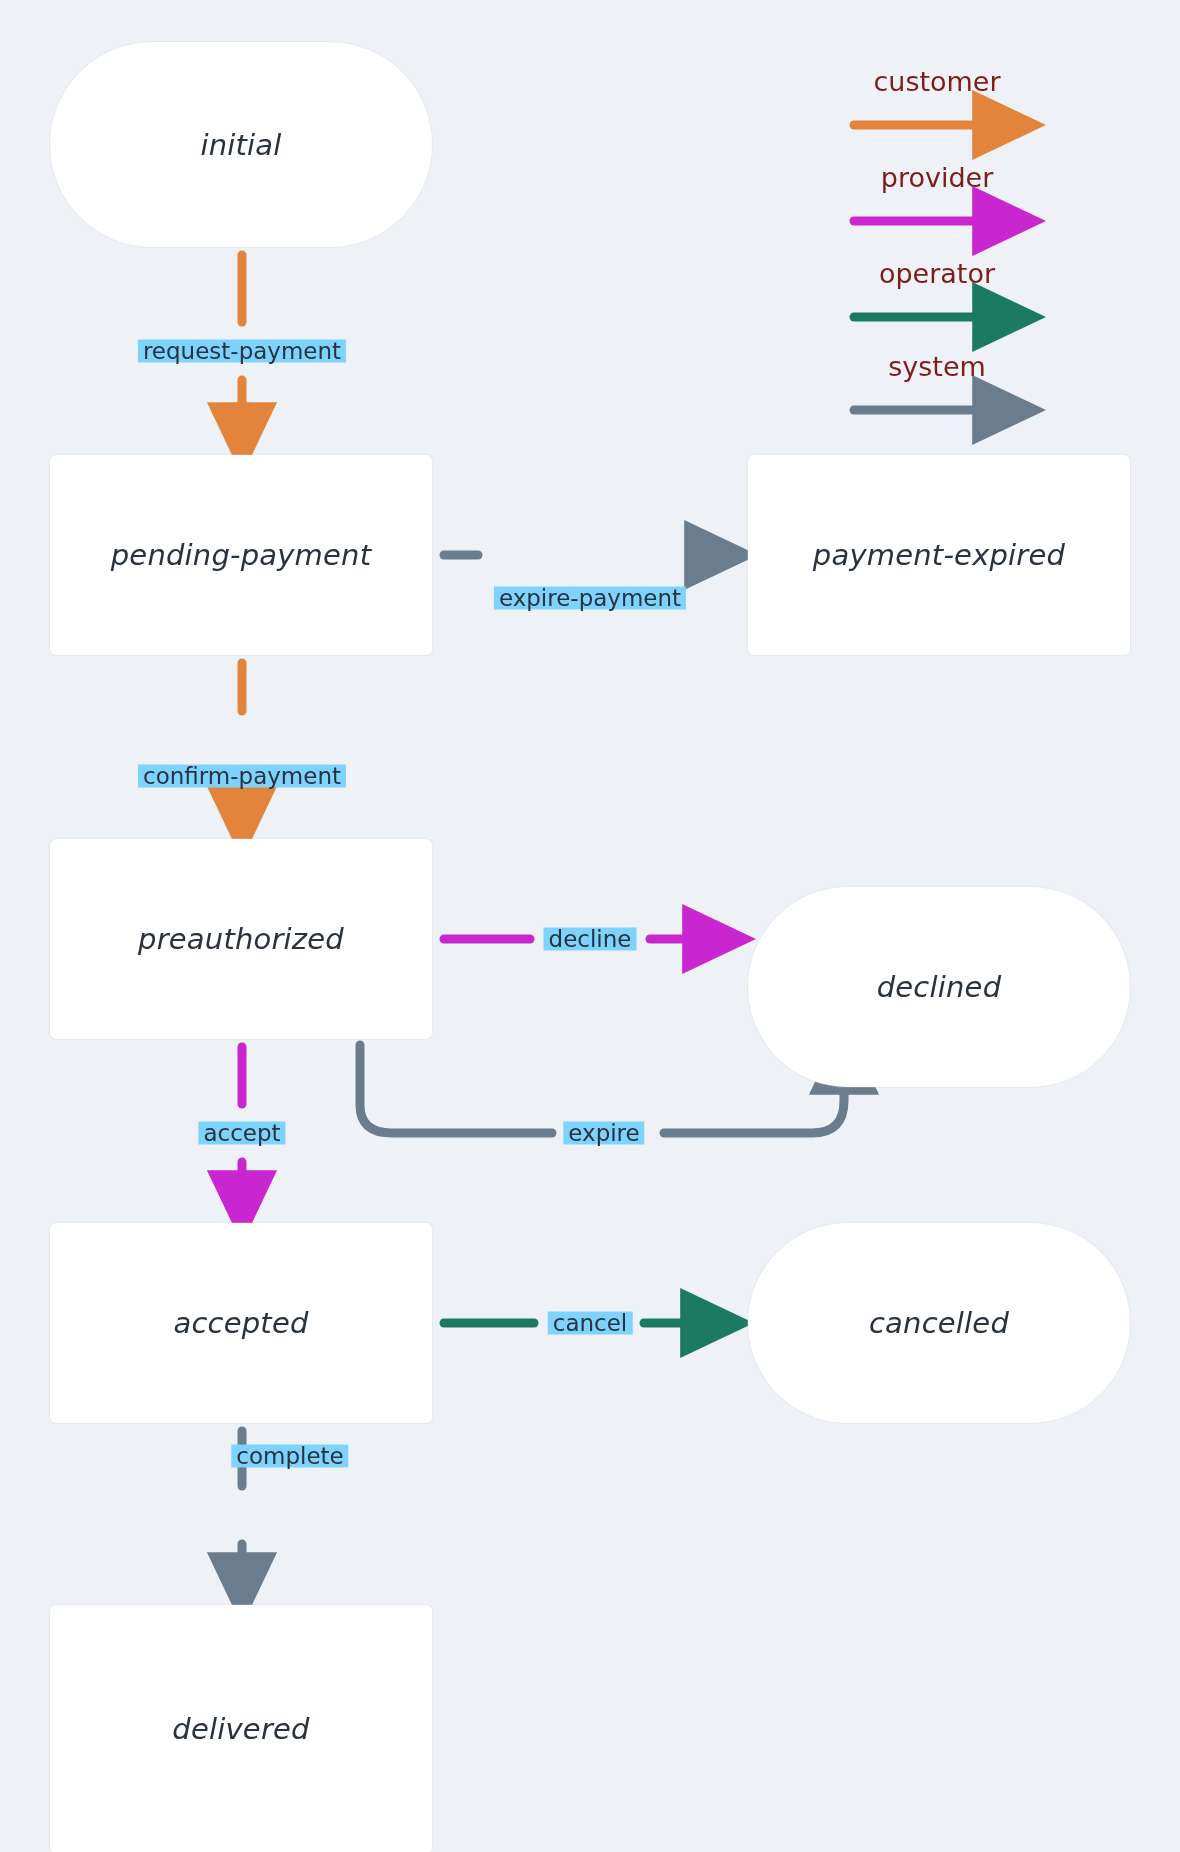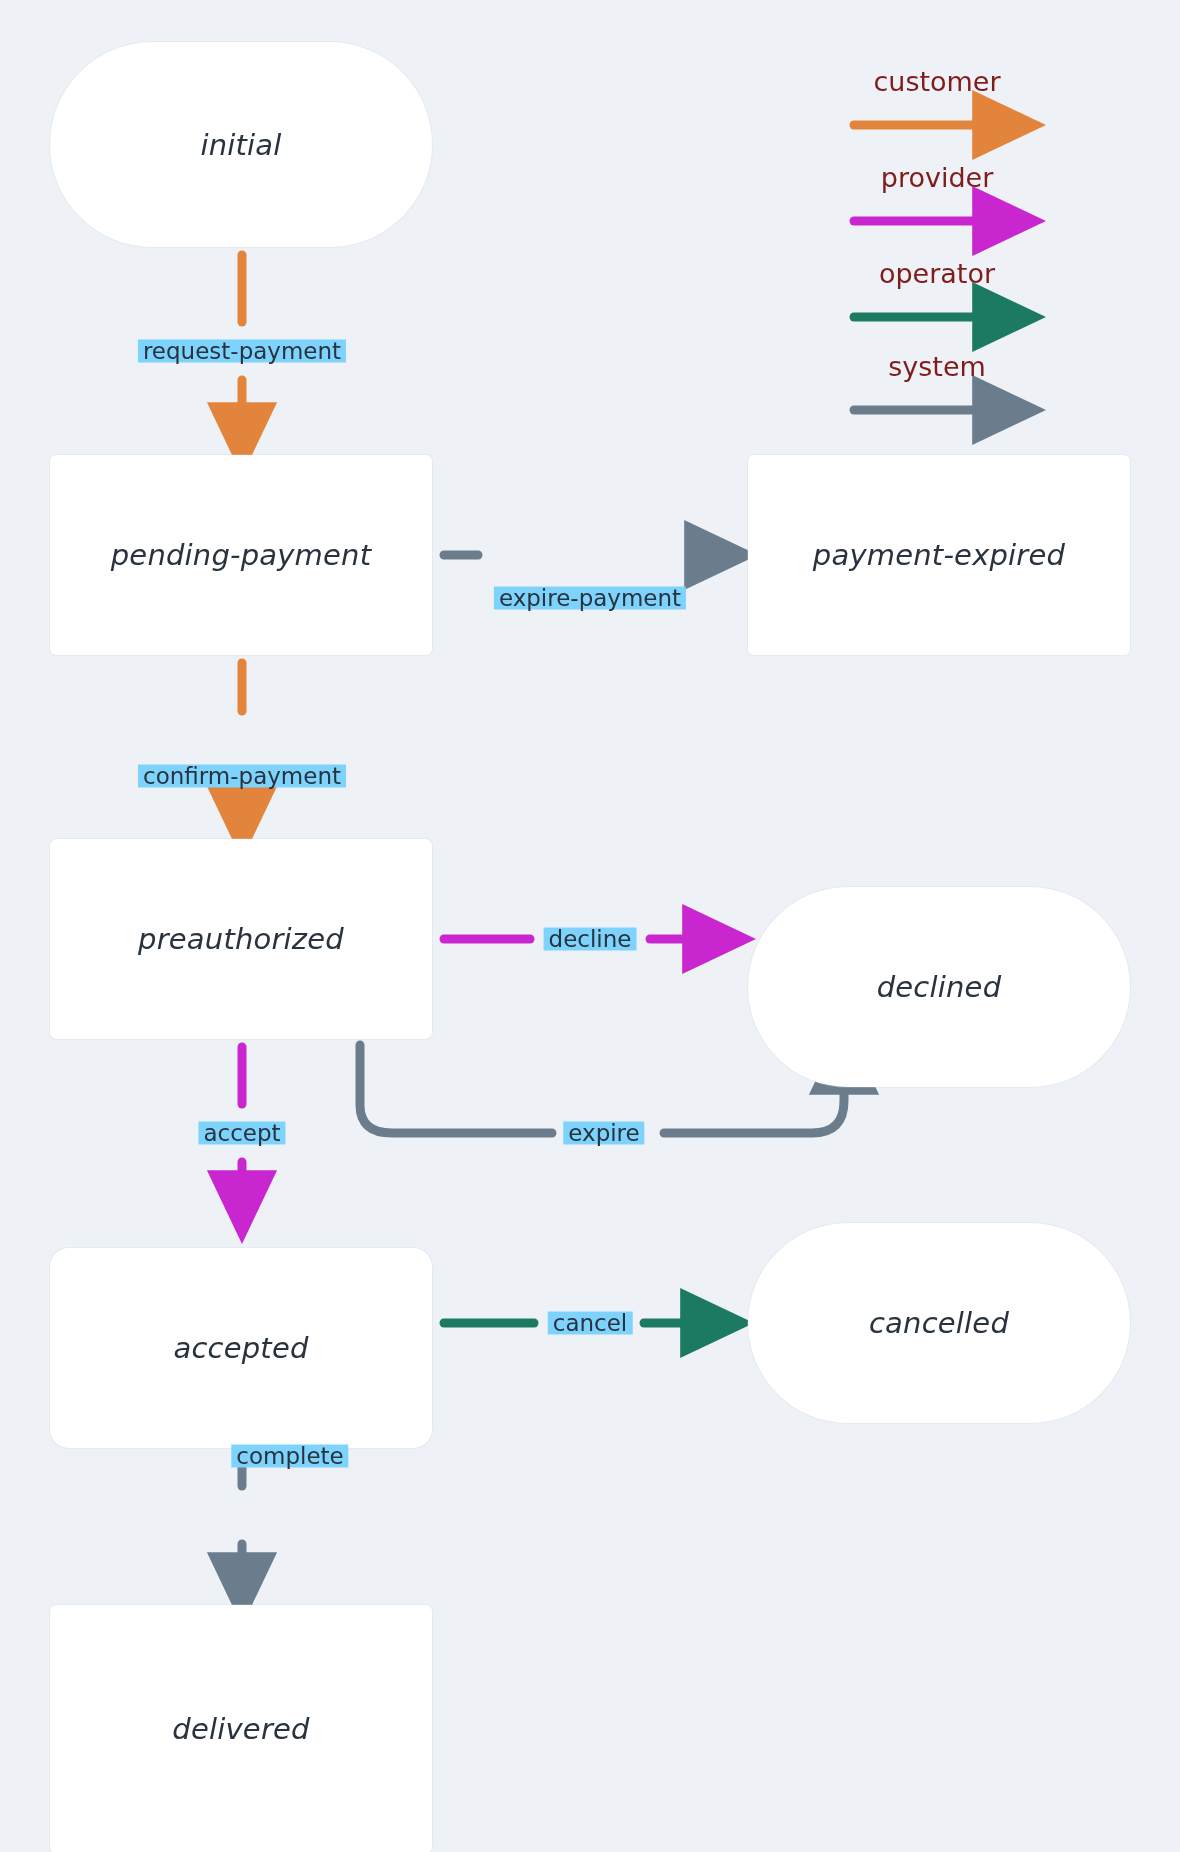--- a/index.html
+++ b/index.html
@@ -133,21 +133,21 @@
   </div>
 
   <div class="node rect" style="left:50px;top:839px;width:382px;height:200px;border-radius:7px;">
     <span>preauthorized</span>
   </div>
 
   <div class="node pill" style="left:748px;top:839px;width:382px;height:200px;margin-top:48px;">
     <span>declined</span>
   </div>
 
-  <div class="node rect" style="left:50px;top:1248px;width:382px;height:200px;border-radius:19px;">
+  <div class="node rect" style="left:50px;top:1223px;width:382px;height:200px;">
     <span>accepted</span>
   </div>
 
   <div class="node pill" style="left:748px;top:1223px;width:382px;height:200px;">
     <span>cancelled</span>
   </div>
 
   <div class="node rect" style="left:50px;top:1605px;width:382px;height:248px;">
     <span>delivered</span>
   </div>

